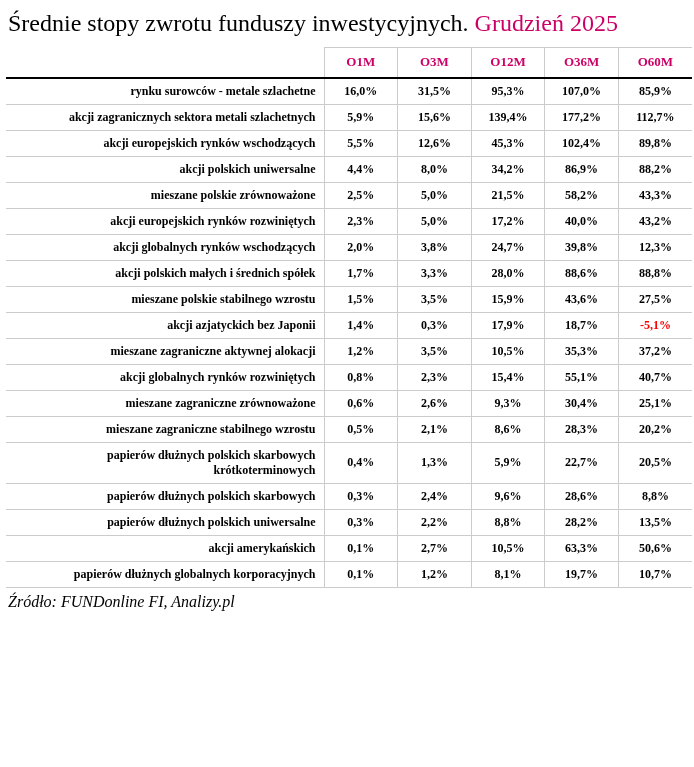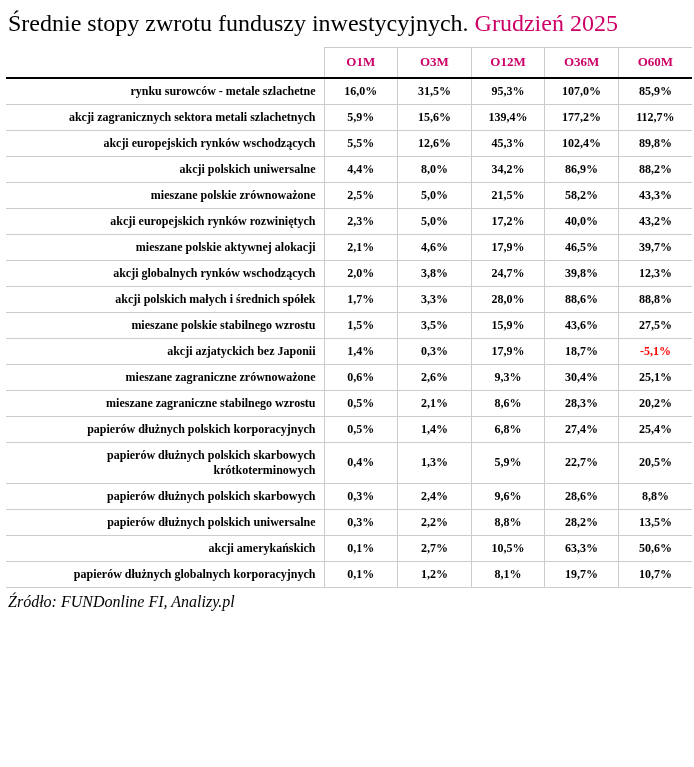--- a/index.html
+++ b/index.html
@@ -145,28 +145,20 @@
         </tr>
         <tr>
           <td class="label">akcji europejskich rynków rozwiniętych</td>
           <td>2,3%</td>
           <td>5,0%</td>
           <td>17,2%</td>
           <td>40,0%</td>
           <td>43,2%</td>
         </tr>
         <tr>
-          <td class="label">mieszane polskie aktywnej alokacji</td>
-          <td>2,1%</td>
-          <td>4,6%</td>
-          <td>17,9%</td>
-          <td>46,5%</td>
-          <td>39,7%</td>
-        </tr>
-        <tr>
           <td class="label">akcji globalnych rynków wschodzących</td>
           <td>2,0%</td>
           <td>3,8%</td>
           <td>24,7%</td>
           <td>39,8%</td>
           <td>12,3%</td>
         </tr>
         <tr>
           <td class="label">akcji polskich małych i średnich spółek</td>
           <td>1,7%</td>
@@ -185,44 +177,52 @@
         </tr>
         <tr>
           <td class="label">akcji azjatyckich bez Japonii</td>
           <td>1,4%</td>
           <td>0,3%</td>
           <td>17,9%</td>
           <td>18,7%</td>
           <td class="neg">-5,1%</td>
         </tr>
         <tr>
+          <td class="label">mieszane zagraniczne aktywnej alokacji</td>
+          <td>1,2%</td>
+          <td>3,5%</td>
+          <td>10,5%</td>
+          <td>35,3%</td>
+          <td>37,2%</td>
+        </tr>
+        <tr>
+          <td class="label">akcji globalnych rynków rozwiniętych</td>
+          <td>0,8%</td>
+          <td>2,3%</td>
+          <td>15,4%</td>
+          <td>55,1%</td>
+          <td>40,7%</td>
+        </tr>
+        <tr>
           <td class="label">mieszane zagraniczne zrównoważone</td>
           <td>0,6%</td>
           <td>2,6%</td>
           <td>9,3%</td>
           <td>30,4%</td>
           <td>25,1%</td>
         </tr>
         <tr>
           <td class="label">mieszane zagraniczne stabilnego wzrostu</td>
           <td>0,5%</td>
           <td>2,1%</td>
           <td>8,6%</td>
           <td>28,3%</td>
           <td>20,2%</td>
         </tr>
         <tr>
-          <td class="label">papierów dłużnych polskich korporacyjnych</td>
-          <td>0,5%</td>
-          <td>1,4%</td>
-          <td>6,8%</td>
-          <td>27,4%</td>
-          <td>25,4%</td>
-        </tr>
-        <tr>
           <td class="label">papierów dłużnych polskich skarbowych krótkoterminowych</td>
           <td>0,4%</td>
           <td>1,3%</td>
           <td>5,9%</td>
           <td>22,7%</td>
           <td>20,5%</td>
         </tr>
         <tr>
           <td class="label">papierów dłużnych polskich skarbowych</td>
           <td>0,3%</td>

